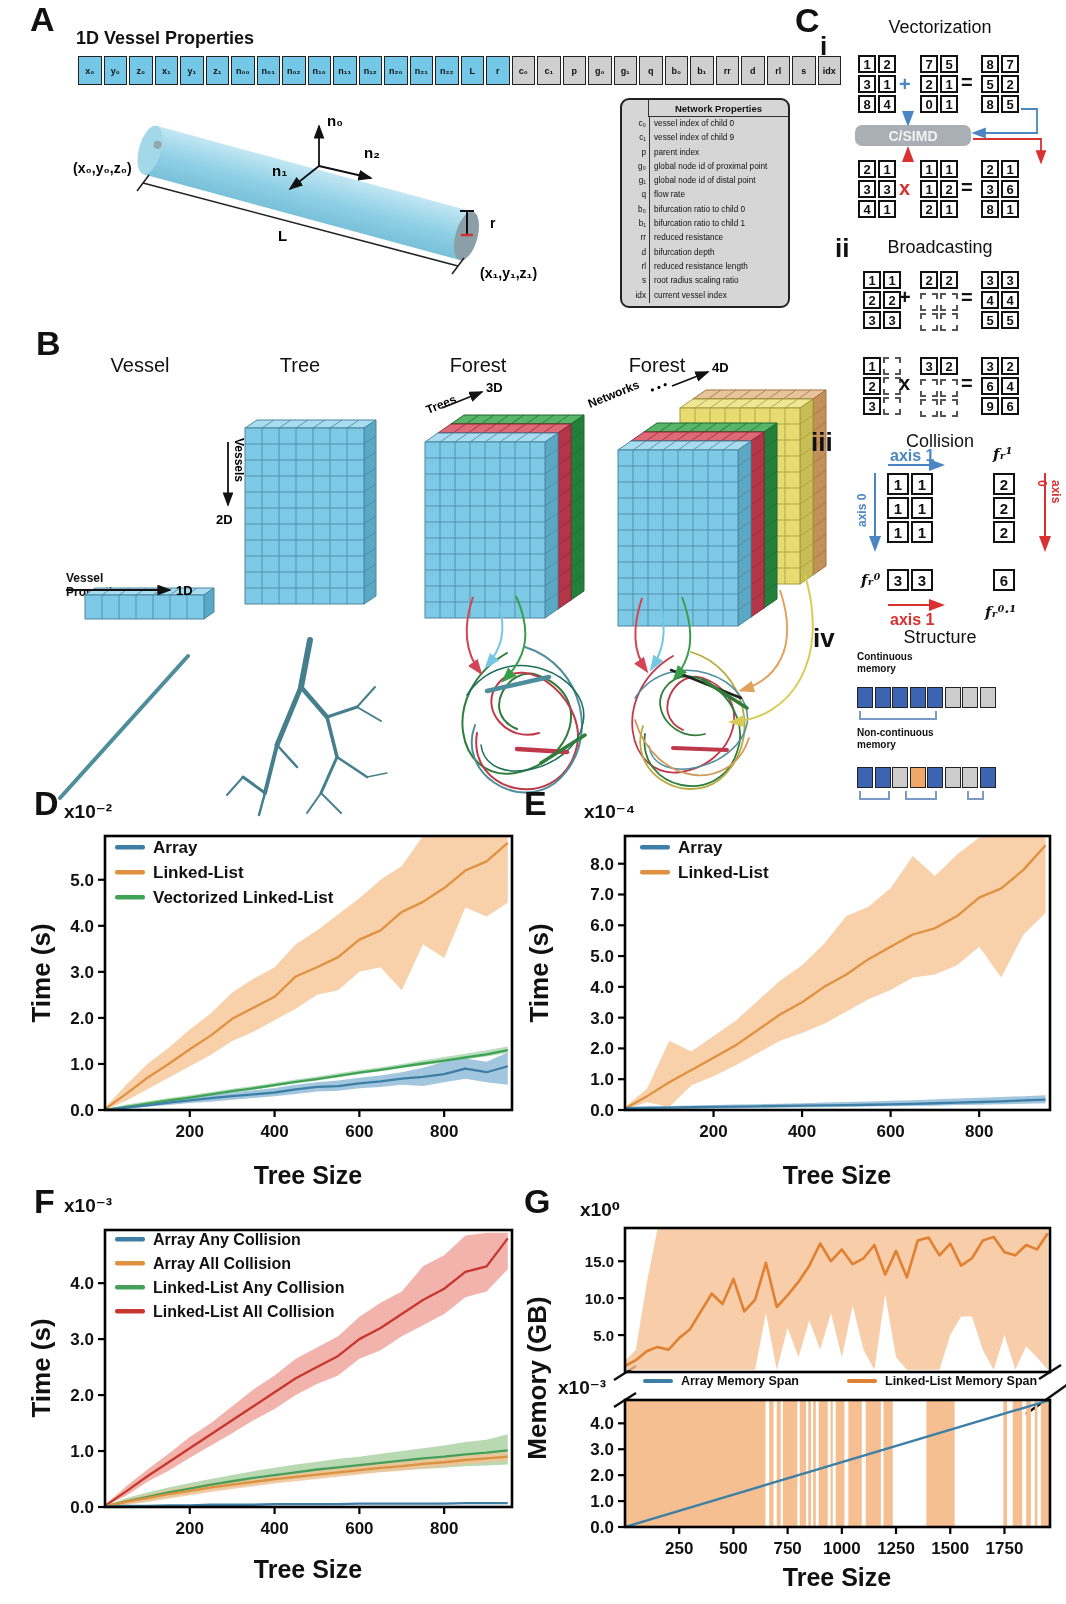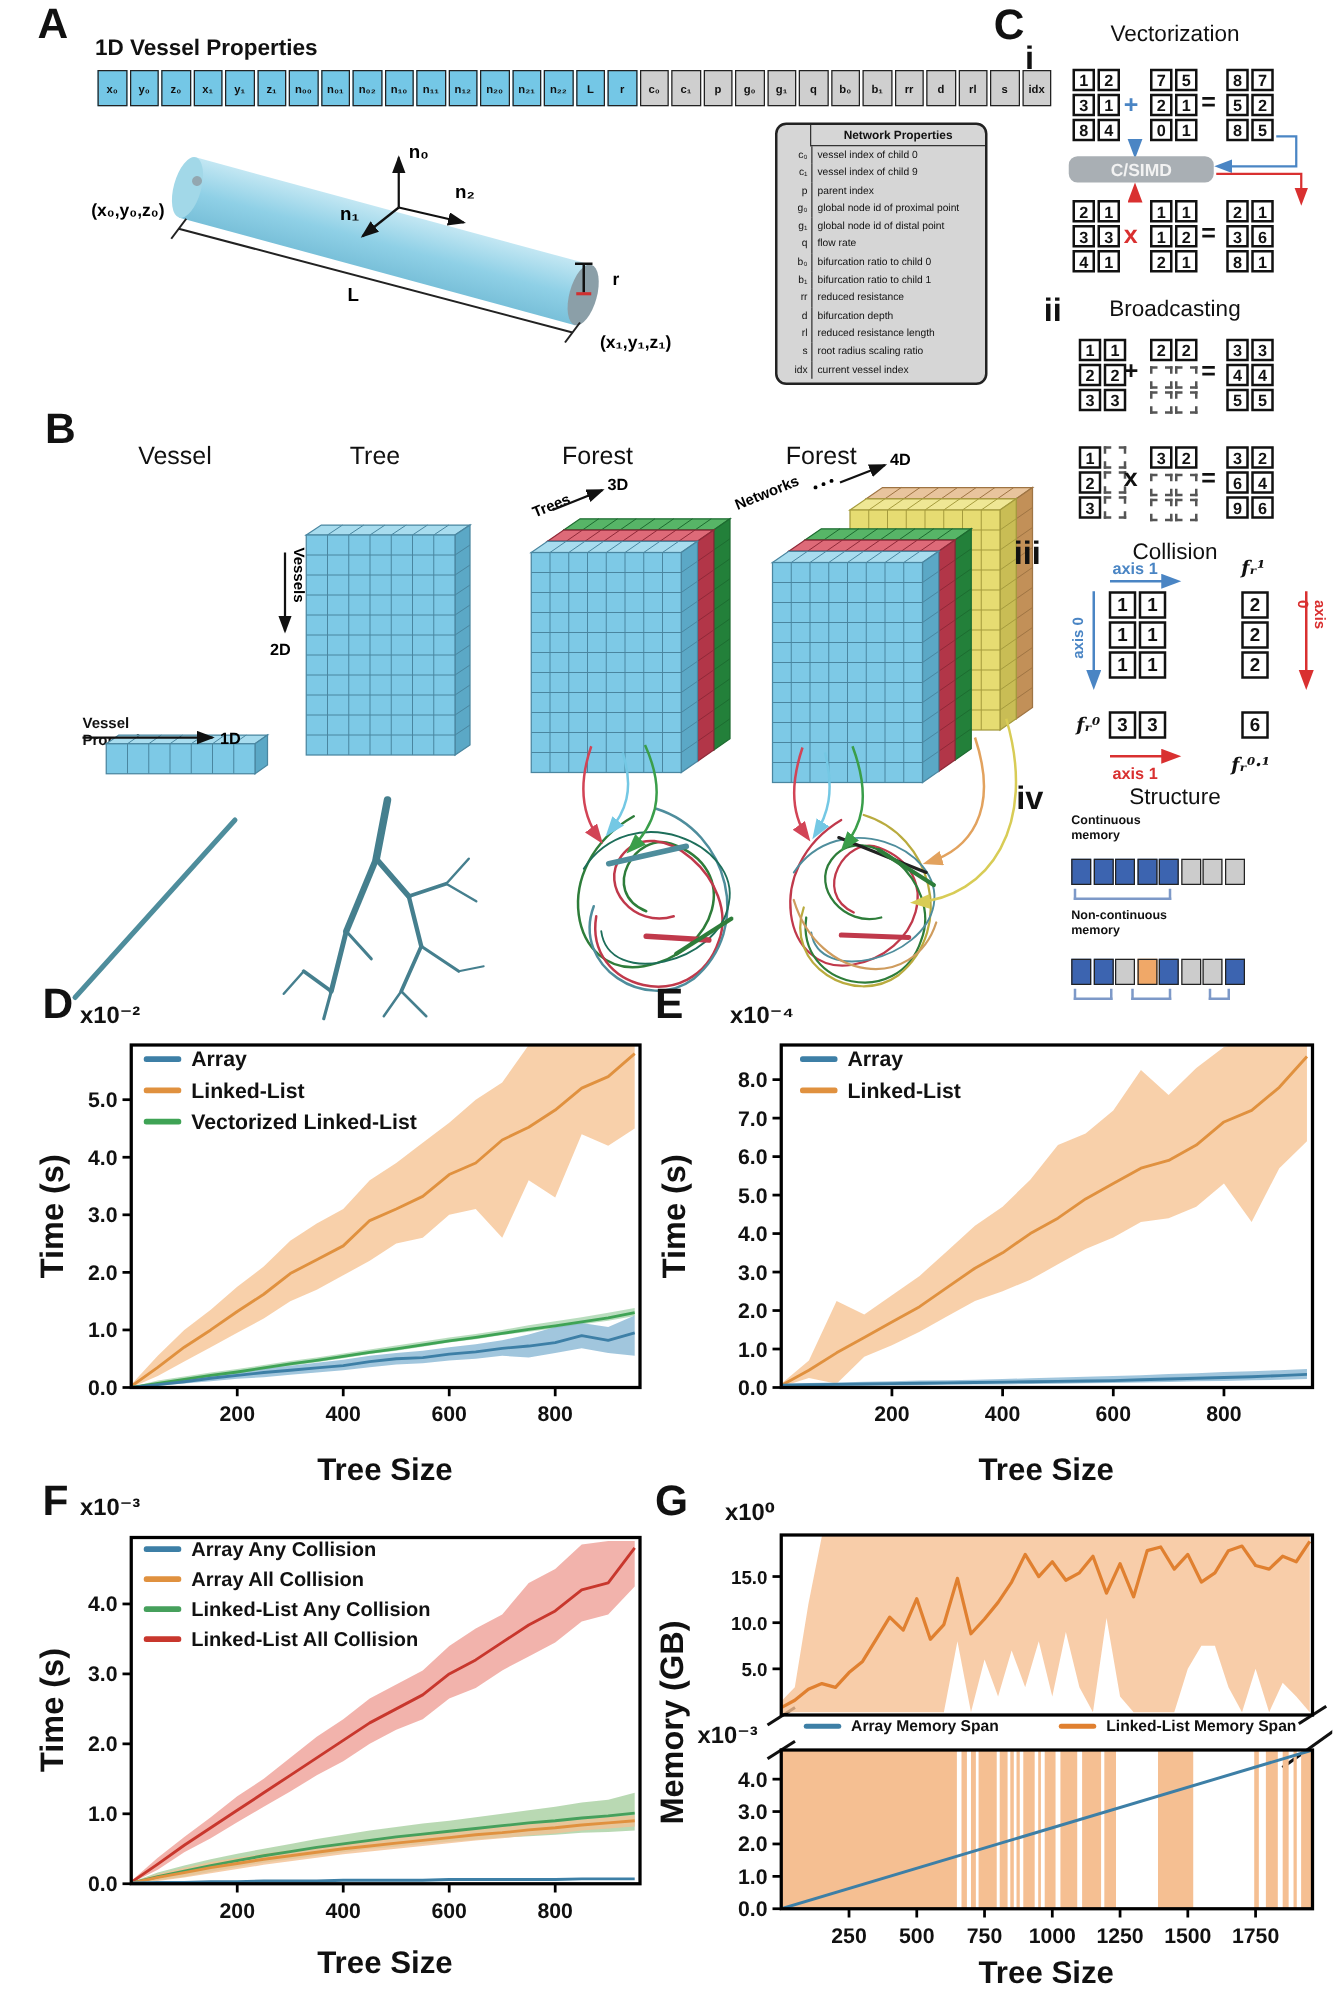--- a/index.html
+++ b/index.html
@@ -28,21 +28,21 @@
   .mcell{width:18px;height:18px;border:2px solid #111;box-sizing:border-box;background:#fff;
          display:flex;align-items:center;justify-content:center;font-size:13px;font-weight:600}
   .matrix.big .mcell{width:22px;height:22px;font-size:15px}
   .ghost{position:absolute;display:grid;gap:2px}
   .ghost i{width:18px;height:18px;border:2px dashed #555;box-sizing:border-box;display:block}
   .opsign{position:absolute;font-size:20px;font-weight:800}
   .opsign.blue{color:#4a85c4}
   .opsign.red{color:#d93030}
   .simd{position:absolute;left:60px;top:120px;width:116px;height:21px;background:#a9afb4;border-radius:7px;
         color:#f2f2f2;font-size:14px;font-weight:700;display:flex;align-items:center;justify-content:center}
-  .axlabel{position:absolute;font-size:13px;font-weight:600}
+  .axlabel{position:absolute;font-size:16px;font-weight:600}
   .axlabel.blue{color:#4a85c4}
   .axlabel.red{color:#d93030}
   .vlabel{position:absolute;font-size:12px;font-weight:600;transform:rotate(-90deg);transform-origin:left top}
   .vlabel.cw{transform:rotate(90deg)}
   .flabel{position:absolute;font-family:"DejaVu Serif","Liberation Serif",serif;font-style:italic;
           font-size:15px;font-weight:600}
   .memlabel{position:absolute;font-size:10px;font-weight:600;white-space:pre-line;line-height:1.2}
   .mem{position:absolute;display:flex;gap:1.5px}
   .mem i{width:14px;height:19px;border:1.5px solid #222;box-sizing:content-box;display:block}
   .mem i.b{background:#3c64b0}

